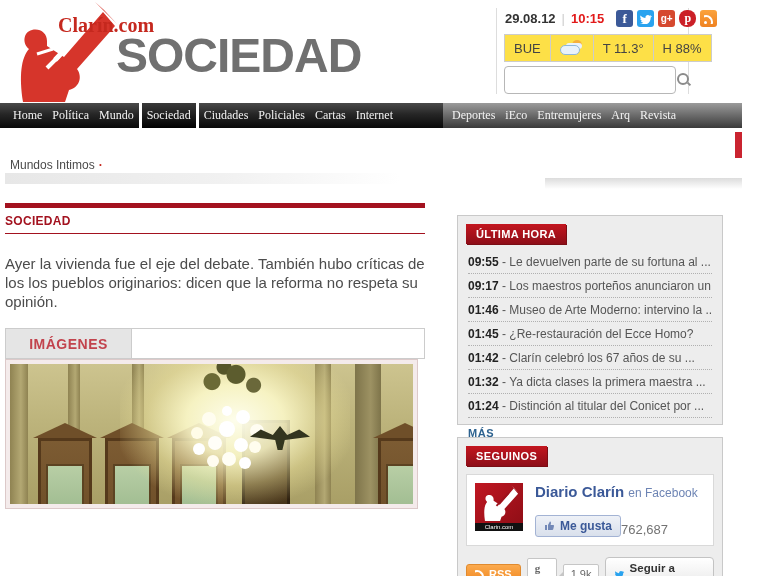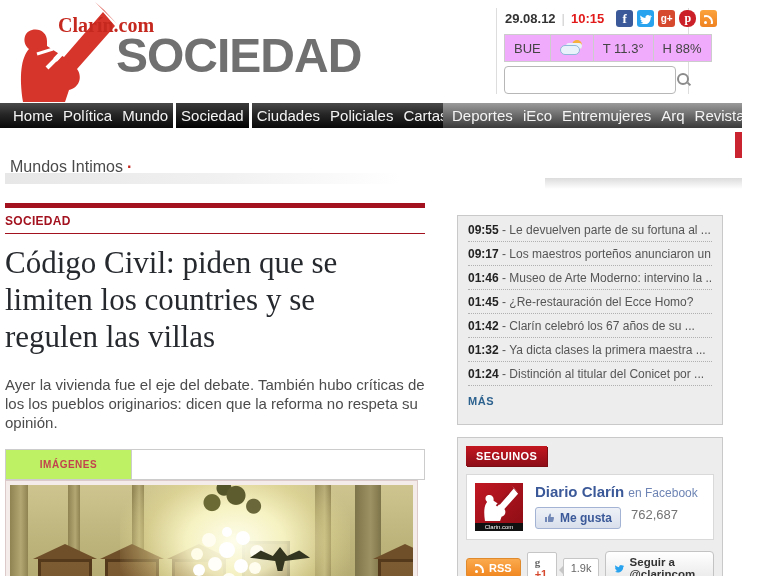--- a/index.html
+++ b/index.html
@@ -24,21 +24,21 @@
   .sic.tw{background:#2aa3ef;}
   .sic.gp{background:#d6492f;font-size:10px;}
   .sic.pin{background:#cb2027;border-radius:8px;font-family:"Liberation Serif",serif;font-size:12px;}
   .sic.rss{background:linear-gradient(#fba33c,#ef8222);}
   .rss-glyph{position:relative;width:10px;height:10px;overflow:hidden;}
   .rss-glyph::before{content:'';position:absolute;left:0;bottom:0;width:3px;height:3px;
        background:#fff;border-radius:50%;}
   .rss-glyph::after{content:'';position:absolute;left:-5px;bottom:-5px;width:10px;height:10px;
        border:2px solid #fff;border-radius:50%;border-left-color:transparent;border-bottom-color:transparent;}
   .weather{position:absolute;left:504px;top:34px;height:26px;display:flex;
-           border:1px solid #ccc;background:#f0abfc;}
+           border:1px solid #ccc;background:#fde047;}
   .wcell{display:flex;align-items:center;justify-content:center;font-size:13px;color:#444;
          padding:0 9px;border-right:1px solid #ccc;}
   .wcell:last-child{border-right:none;}
   .cloud-ic{position:relative;width:24px;height:16px;}
   .cloud-ic::before{content:'';position:absolute;right:2px;top:0;width:10px;height:10px;
         border-radius:50%;background:#f6b03c;}
   .cloud-ic::after{content:'';position:absolute;left:0;bottom:1px;width:18px;height:8px;
         border-radius:6px;background:#e9f2fb;border:1px solid #8fb8d9;
         box-shadow:4px -4px 0 -2px #e9f2fb;}
   .search-box{position:absolute;left:504px;top:66px;width:170px;height:26px;background:#fff;
@@ -47,52 +47,52 @@
         background:transparent;}
   .search-div{width:1px;height:14px;background:#ccc;margin-right:6px;}
   .mag{position:relative;width:16px;height:16px;margin-right:6px;cursor:pointer;}
   .mag::before{content:'';position:absolute;left:1px;top:1px;width:8px;height:8px;
         border:2px solid #8b8b8b;border-radius:50%;}
   .mag::after{content:'';position:absolute;left:11px;top:11px;width:4px;height:2px;
         background:#8b8b8b;transform:rotate(45deg);}
 
   
   nav{position:absolute;left:0;top:103px;width:766px;height:25px;display:flex;
-      font-family:Liberation Sans, sans-serif;font-size:15px;}
+      font-family:Liberation Serif, serif;font-size:12px;}
   .zone-dark{width:443px;display:flex;padding-left:8px;box-sizing:border-box;
       background:linear-gradient(180deg,#4a4a4a 0%,#262626 45%,#090909 100%);}
   .zone-light{flex:1;display:flex;padding-left:4px;
       background:linear-gradient(180deg,#9b9b9b 0%,#6f6f6f 45%,#3a3a3a 100%);}
   .nav-item{color:#f4f4f4;line-height:25px;padding:0 5px;white-space:nowrap;cursor:pointer;}
   .nav-item.active{border-left:3px solid #fff;border-right:3px solid #fff;
       background:linear-gradient(180deg,#3a3a3a,#000);}
 
   
-  .breadcrumb{position:absolute;left:10px;top:158px;font-size:16px;color:#4a4a4a;}
+  .breadcrumb{position:absolute;left:10px;top:158px;font-size:12px;color:#4a4a4a;}
   .bc-dot{color:#c5281e;margin-left:4px;font-weight:bold;}
   .shadow-bar{position:absolute;height:11px;}
   .shadow-left{left:5px;top:173px;width:395px;
       background:linear-gradient(90deg,#e7e7e7 0%,#f1f1f1 55%,rgba(255,255,255,0) 100%);}
   .shadow-right{left:545px;top:178px;width:200px;
       background:linear-gradient(180deg,#dcdcdc,rgba(255,255,255,0));}
   .webtv{position:absolute;left:735px;top:132px;height:26px;line-height:26px;padding:0 10px;
       background:#ca2430;color:#fff;font-family:"Liberation Serif",serif;font-size:13px;cursor:pointer;}
 
   
   .main-col{position:absolute;left:5px;top:203px;width:420px;}
   .red-bar{height:5px;background:#a3121f;}
   .kicker{margin-top:6px;font-size:12px;font-weight:bold;color:#a3121f;letter-spacing:.3px;
       border-bottom:1px solid #a3121f;padding-bottom:5px;}
   h1.headline{margin:10px 0 0 0;width:400px;font-family:"Liberation Serif",serif;
       font-weight:400;font-size:31px;line-height:37px;color:#26292e;}
   .deck{margin-top:20px;width:424px;font-size:15px;line-height:19px;color:#4c4c4c;}
   .tab-strip{position:relative;margin-top:17px;height:29px;border:1px solid #ccc;background:#fff;}
-  .tab-active{position:absolute;left:0;top:0;bottom:0;width:125px;background:#bef264;
+  .tab-active{position:absolute;left:0;top:0;bottom:0;width:125px;background:#e5e5e5;
       border-right:1px solid #ccc;display:flex;align-items:center;justify-content:center;
-      font-size:10px;font-weight:bold;color:#c2434d;letter-spacing:.5px;cursor:pointer;}
+      font-size:14px;font-weight:bold;color:#c2434d;letter-spacing:.5px;cursor:pointer;}
   .photo-frame{margin-top:0;border:1px solid #dcc9c9;background:#f4ebeb;padding:4px;width:403px;}
   .photo{position:relative;height:140px;overflow:hidden;
       background:linear-gradient(180deg,#cdc48f 0%,#bdb47c 40%,#a99f66 100%);}
   .pcol{position:absolute;top:0;bottom:0;background:linear-gradient(90deg,#8f8352,#b3a873 60%,#8f8352);}
   .door{position:absolute;bottom:-34px;width:54px;height:100px;
       background:linear-gradient(180deg,#7d5c33,#6a4b26);box-shadow:inset 0 0 0 3px #55391b;}
   .door::before{content:'';position:absolute;top:-15px;left:-5px;width:0;height:0;
       border-left:32px solid transparent;border-right:32px solid transparent;
       border-bottom:15px solid #6f4f29;}
   .door::after{content:'';position:absolute;left:8px;right:8px;top:26px;bottom:6px;
@@ -134,21 +134,21 @@
 
   .fb-card{margin:4px 8px 0 8px;background:#fff;border:1px solid #d9d9d9;padding:8px;
       display:flex;gap:12px;}
   .fb-logo{position:relative;width:48px;height:48px;flex:0 0 auto;
       background:linear-gradient(135deg,#c01722,#8c0d15);overflow:hidden;cursor:pointer;}
   .fb-logo svg{position:absolute;left:4px;top:2px;width:40px;height:36px;}
   .fb-logo-caption{position:absolute;left:0;right:0;bottom:0;background:#111;color:#fff;
       font-size:6px;text-align:center;padding:1px 0;}
   .fb-title{font-size:15px;font-weight:bold;color:#3b5998;cursor:pointer;}
   .fb-sub{font-size:12px;font-weight:normal;color:#6d84b4;}
-  .like-row{margin-top:7px;display:flex;align-items:flex-start;gap:10px;}
+  .like-row{margin-top:15px;display:flex;align-items:flex-end;}
   .like-btn{display:flex;align-items:center;gap:4px;padding:3px 8px;border:1px solid #a3b3d4;
       border-radius:3px;background:linear-gradient(#eef1f7,#d9e0ec);color:#3b5998;
       font-size:12px;font-weight:bold;cursor:pointer;}
   .like-count{font-size:13px;color:#737373;}
   .soc-row{margin:11px 8px 0 8px;display:flex;align-items:center;gap:6px;}
   .rss-btn{display:flex;align-items:center;gap:4px;padding:3px 8px;border:1px solid #e08a2e;
       border-radius:3px;background:linear-gradient(#fbaa4e,#f0861f);color:#fff;font-size:11px;
       font-weight:bold;cursor:pointer;}
   .plus-btn{padding:3px 7px;border:1px solid #c6c6c6;border-radius:2px;background:#fff;
       font-size:11px;font-weight:bold;cursor:pointer;}
@@ -236,21 +236,20 @@
   <div class="breadcrumb">
     <span>Mundos Intimos</span><span class="bc-dot">·</span>
   </div>
   <div class="shadow-bar shadow-left"></div>
   <div class="shadow-bar shadow-right"></div>
   <div class="webtv">WebTV</div>
 
   <div class="main-col">
     <div class="red-bar"></div>
     <div class="kicker">SOCIEDAD</div>
-    <h1 class="headline">Código Civil: piden que se limiten los countries y se regulen las villas</h1>
     <div class="deck">Ayer la vivienda fue el eje del debate. También hubo críticas de los los pueblos originarios: dicen que la reforma no respeta su opinión.</div>
     <div class="tab-strip">
       <div class="tab-active">IMÁGENES</div>
     </div>
     <div class="photo-frame">
       <div class="photo">
         <div class="pcol" style="left:0;width:18px;"></div>
         <div class="pcol" style="left:58px;width:12px;"></div>
         <div class="pcol" style="left:122px;width:12px;"></div>
         <div class="pcol" style="left:305px;width:16px;"></div>
@@ -263,20 +262,21 @@
         <div class="glow"></div>
         <div class="foliage"></div>
         <div class="bulbs"></div>
         <div class="eagle"></div>
 
       </div>
     </div>
   </div>
 
   <div class="side-box uh-box">
+    <div class="badge">ÚLTIMA HORA</div>
     <div class="uh-list" id="uhList">
         <div class="uh-item"><b>09:55</b><span> - Le devuelven parte de su fortuna al ...</span></div>
         <div class="uh-item"><b>09:17</b><span> - Los maestros porteños anunciaron un ...</span></div>
         <div class="uh-item"><b>01:46</b><span> - Museo de Arte Moderno: intervino la ...</span></div>
         <div class="uh-item"><b>01:45</b><span> - ¿Re-restauración del Ecce Homo?</span></div>
         <div class="uh-item"><b>01:42</b><span> - Clarín celebró los 67 años de su ...</span></div>
         <div class="uh-item"><b>01:32</b><span> - Ya dicta clases la primera maestra ...</span></div>
         <div class="uh-item"><b>01:24</b><span> - Distinción al titular del Conicet por ...</span></div>
       </div>
     <a class="mas-link">MÁS</a>

